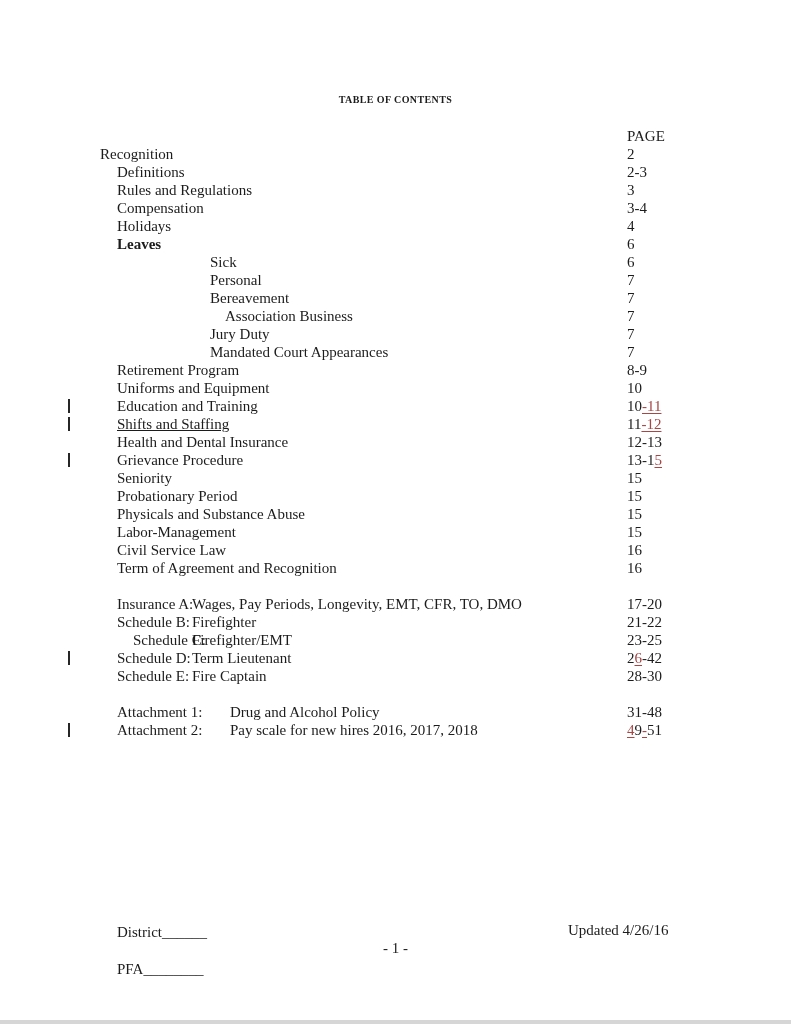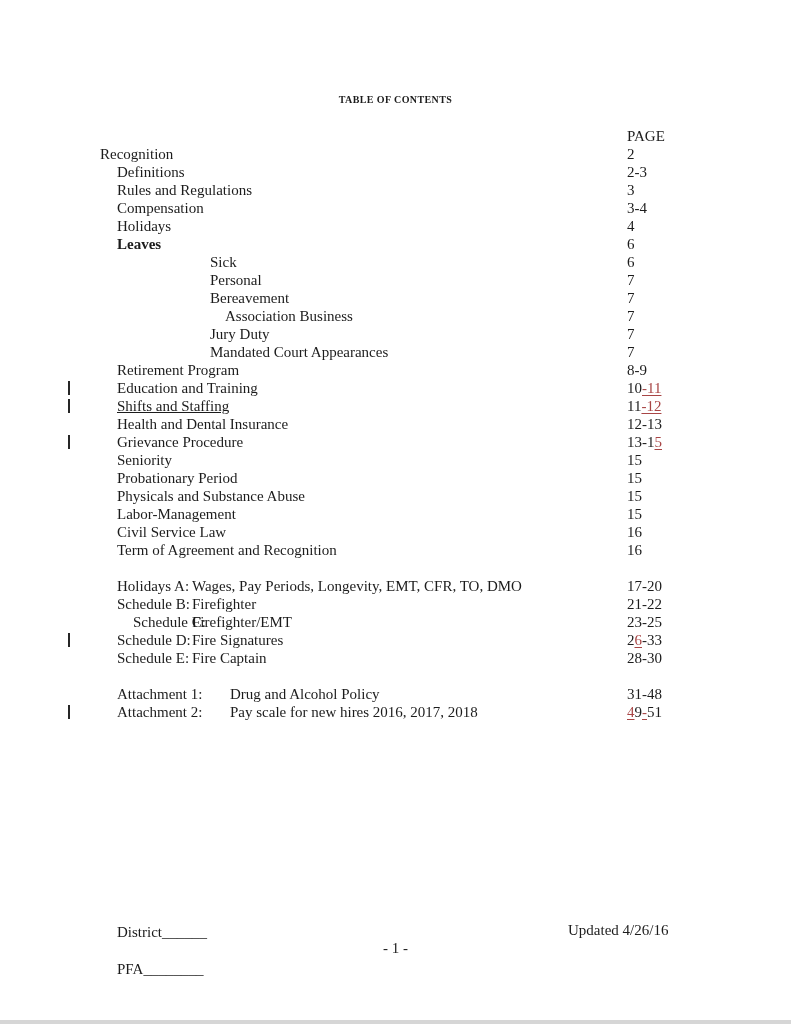--- a/index.html
+++ b/index.html
@@ -131,20 +131,24 @@
       </div>
       <div class="row">
         <span class="lbl" style="left: 210px;">Mandated Court Appearances</span>
         <span class="page-col"><span>7</span></span>
       </div>
       <div class="row">
         <span class="lbl" style="left: 117px;">Retirement Program</span>
         <span class="page-col"><span>8-9</span></span>
       </div>
       <div class="row">
+        <span class="lbl" style="left: 117px;">Uniforms and Equipment</span>
+        <span class="page-col"><span>10</span></span>
+      </div>
+      <div class="row">
         <span class="bar"></span>
         <span class="lbl" style="left: 117px;">Education and Training</span>
         <span class="page-col"><span>10</span><span class="chg">-11</span></span>
       </div>
       <div class="row">
         <span class="bar"></span>
         <span class="lbl" style="left: 117px; text-decoration: underline;">Shifts and Staffing</span>
         <span class="page-col"><span>11</span><span class="chg">-12</span></span>
       </div>
       <div class="row">
@@ -175,39 +179,39 @@
       <div class="row">
         <span class="lbl" style="left: 117px;">Civil Service Law</span>
         <span class="page-col"><span>16</span></span>
       </div>
       <div class="row">
         <span class="lbl" style="left: 117px;">Term of Agreement and Recognition</span>
         <span class="page-col"><span>16</span></span>
       </div>
       <div class="row spacer"></div>
       <div class="row">
-        <span class="lbl" style="left: 117px;">Holidays A:</span>
+        <span class="lbl" style="left: 117px;">Insurance A:</span>
         <span class="lbl" style="left: 192px;">Wages, Pay Periods, Longevity, EMT, CFR, TO, DMO</span>
         <span class="page-col"><span>17-20</span></span>
       </div>
       <div class="row">
         <span class="lbl" style="left: 117px;">Schedule B:</span>
         <span class="lbl" style="left: 192px;">Firefighter</span>
         <span class="page-col"><span>21-22</span></span>
       </div>
       <div class="row">
         <span class="lbl" style="left: 133px;">Schedule C:</span>
         <span class="lbl" style="left: 192px;">Firefighter/EMT</span>
         <span class="page-col"><span>23-25</span></span>
       </div>
       <div class="row">
         <span class="bar"></span>
         <span class="lbl" style="left: 117px;">Schedule D:</span>
-        <span class="lbl" style="left: 192px;">Fire Signatures</span>
-        <span class="page-col"><span>2</span><span class="chg">6</span><span>-33</span></span>
+        <span class="lbl" style="left: 192px;">Term Lieutenant</span>
+        <span class="page-col"><span>2</span><span class="chg">6</span><span>-42</span></span>
       </div>
       <div class="row">
         <span class="lbl" style="left: 117px;">Schedule E:</span>
         <span class="lbl" style="left: 192px;">Fire Captain</span>
         <span class="page-col"><span>28-30</span></span>
       </div>
       <div class="row spacer"></div>
       <div class="row">
         <span class="lbl" style="left: 117px;">Attachment 1:</span>
         <span class="lbl" style="left: 230px;">Drug and Alcohol Policy</span>

